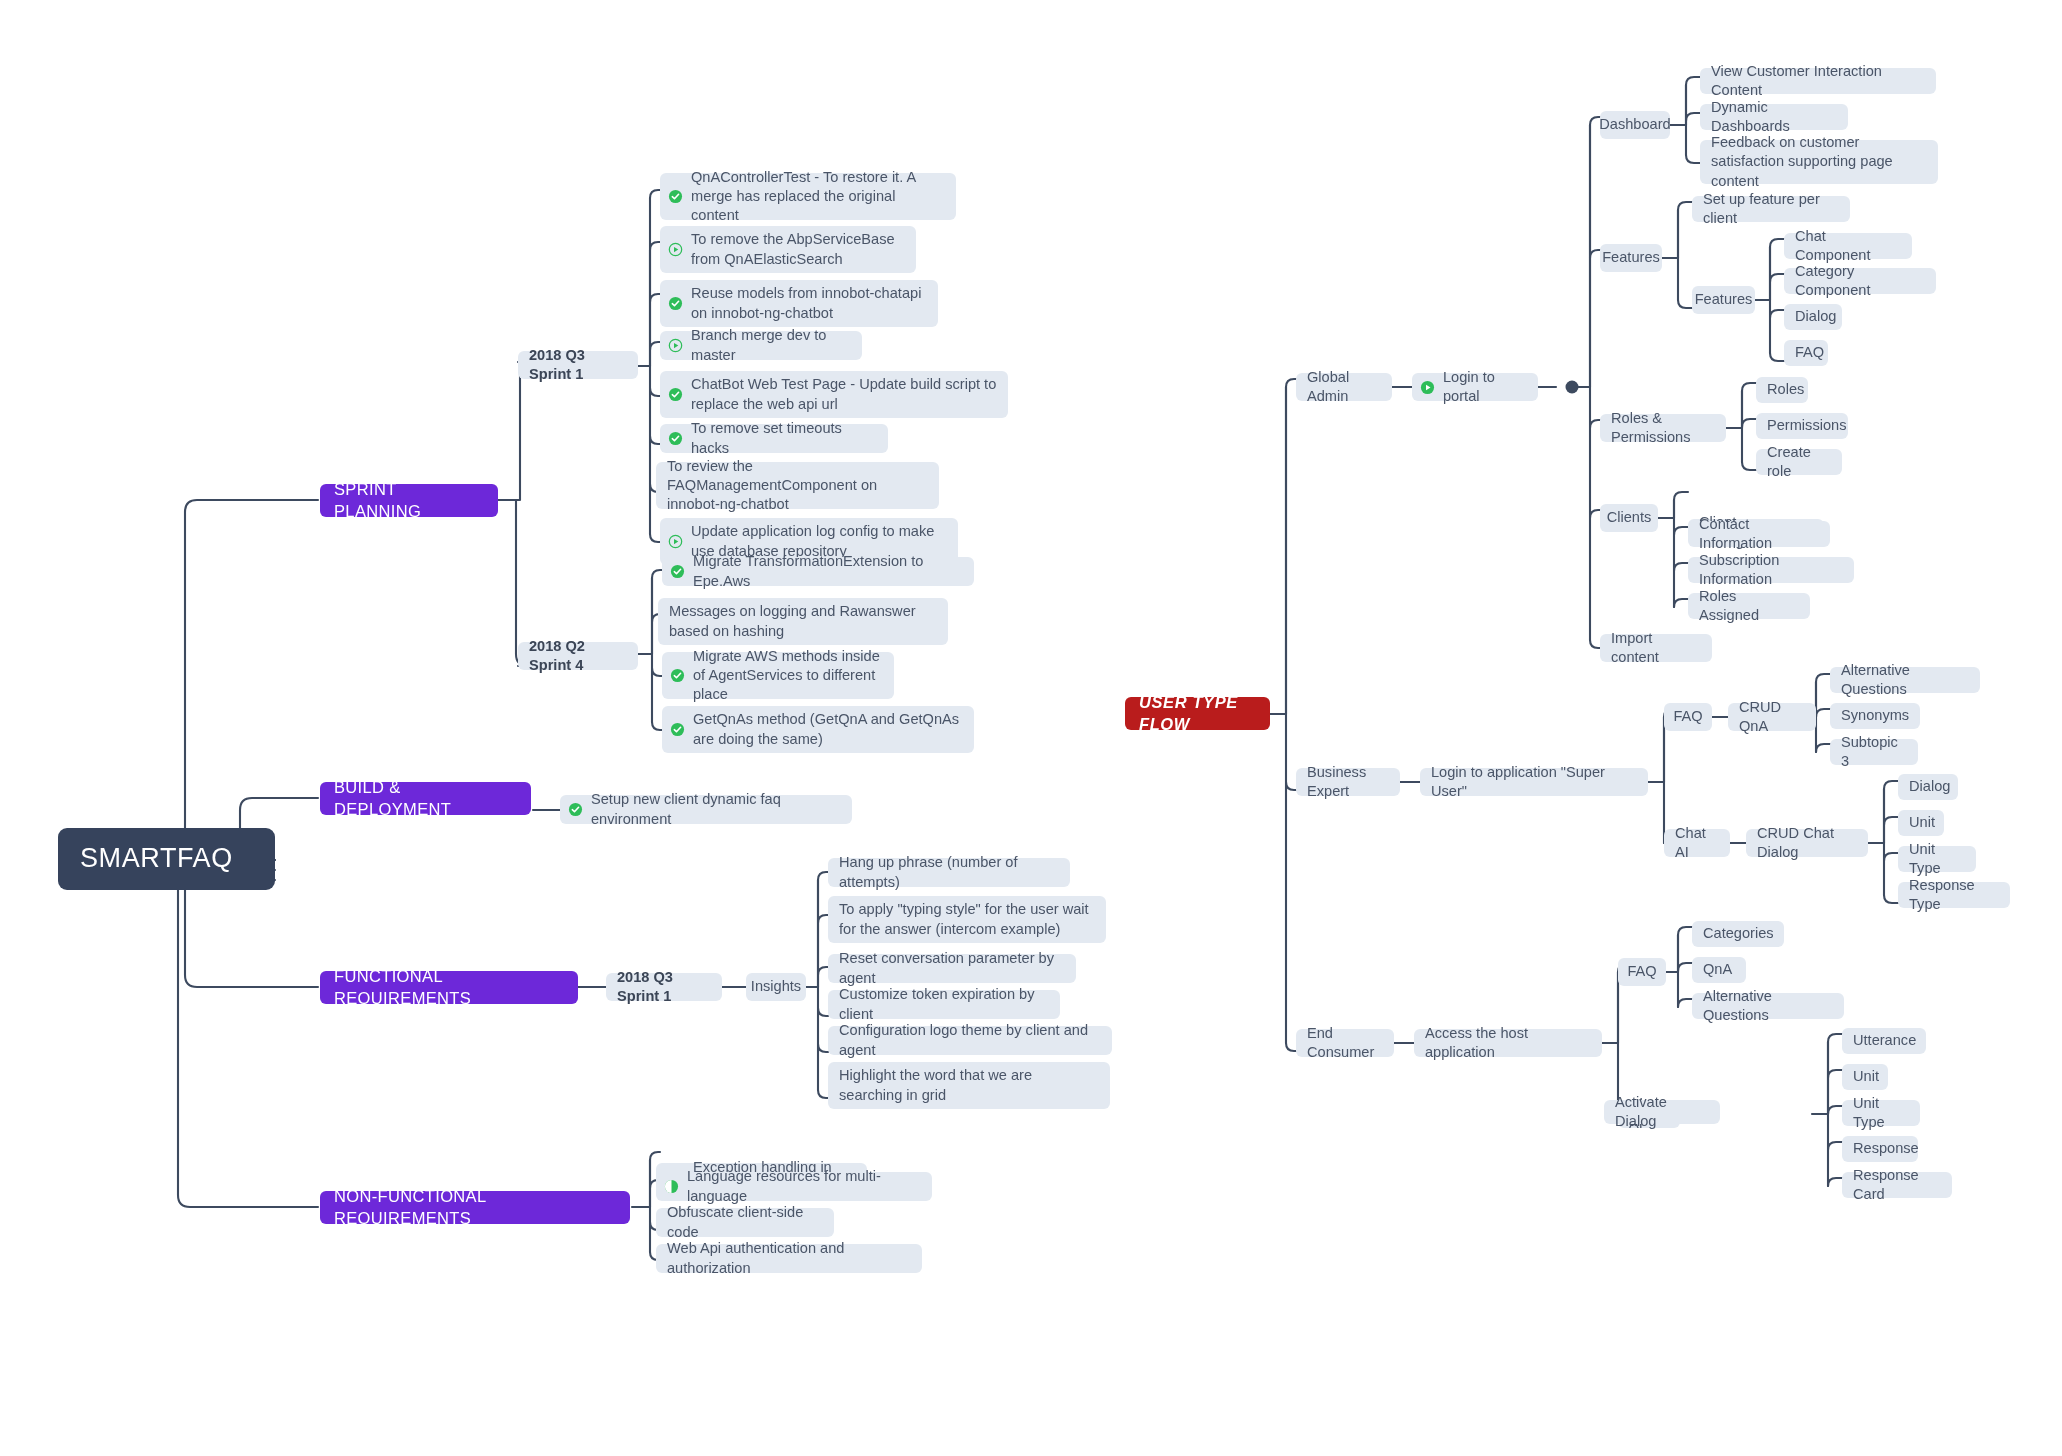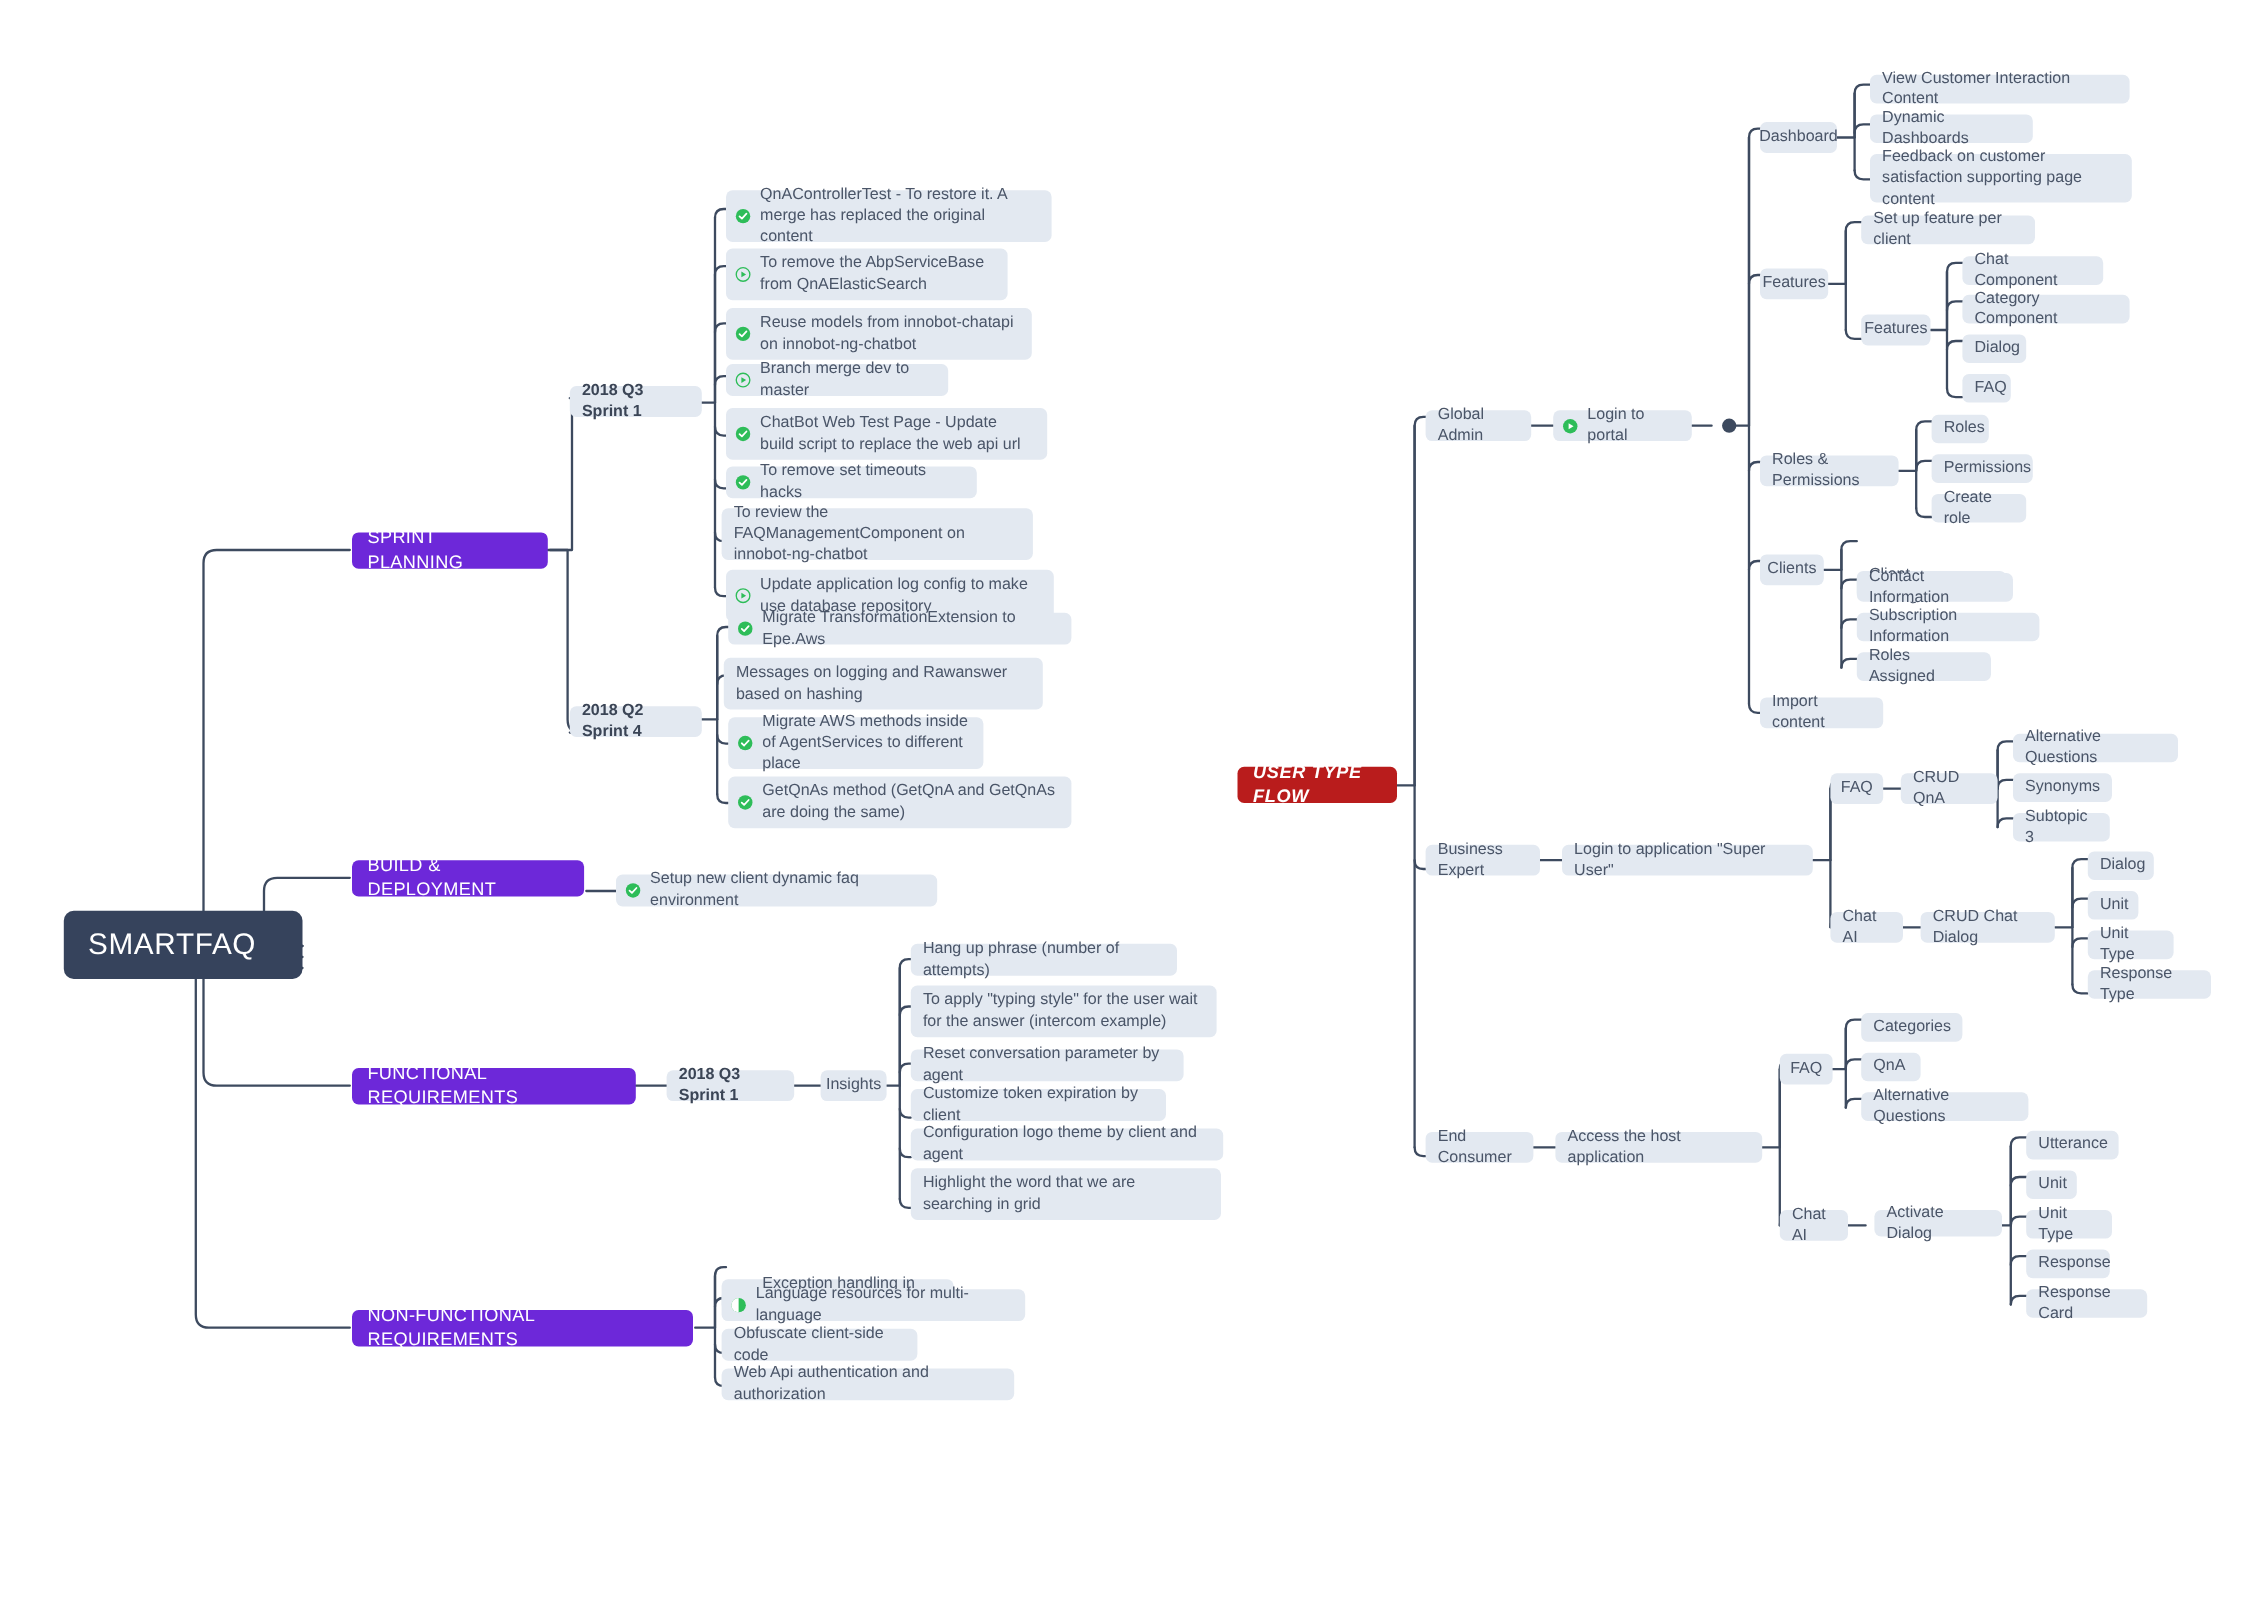--- a/index.html
+++ b/index.html
@@ -279,21 +279,21 @@
   </div>
 
   <div class="node pill withicon" style="left:660px; top:331px; width:202px; height:29px;">
     <span class="icon"><svg viewBox="0 0 16 16">
           <circle cx="8" cy="8" r="6.6" fill="none" stroke="#2ebd59" stroke-width="1.3"></circle>
           <path d="M6.4 5.2 L11 8 L6.4 10.8 Z" fill="#2ebd59"></path>
         </svg></span>
     <span class="txt">Branch merge dev to master</span>
   </div>
 
-  <div class="node pill withicon" style="left:660px; top:371px; width:292px; height:47px;">
+  <div class="node pill withicon" style="left:660px; top:371px; width:348px; height:47px;">
     <span class="icon"><svg viewBox="0 0 16 16">
           <circle cx="8" cy="8" r="7" fill="#2ebd59"></circle>
           <path d="M4.6 8.2 L6.9 10.4 L11.3 5.6" fill="none" stroke="#fff" stroke-width="1.7" stroke-linecap="round" stroke-linejoin="round"></path>
         </svg></span>
     <span class="txt">ChatBot Web Test Page - Update build script to replace the web api url</span>
   </div>
 
   <div class="node pill withicon" style="left:660px; top:424px; width:228px; height:29px;">
     <span class="icon"><svg viewBox="0 0 16 16">
           <circle cx="8" cy="8" r="7" fill="#2ebd59"></circle>
@@ -544,21 +544,21 @@
   <div class="node pill" style="left:1692px; top:957px; width:54px; height:26px;">
     <span>QnA</span>
   </div>
   <div class="node pill" style="left:1692px; top:993px; width:152px; height:26px;">
     <span>Alternative Questions</span>
   </div>
 
   <div class="node pill center" style="left:1618px; top:1100px; width:62px; height:28px;">
     <span>Chat AI</span>
   </div>
-  <div class="node pill center" style="left:1704px; top:1100px; width:116px; height:24px;">
+  <div class="node pill center" style="left:1604px; top:1100px; width:116px; height:24px;">
     <span>Activate Dialog</span>
   </div>
   <div class="node pill" style="left:1842px; top:1028px; width:84px; height:26px;">
     <span>Utterance</span>
   </div>
   <div class="node pill" style="left:1842px; top:1064px; width:46px; height:26px;">
     <span>Unit</span>
   </div>
   <div class="node pill" style="left:1842px; top:1100px; width:78px; height:26px;">
     <span>Unit Type</span>

